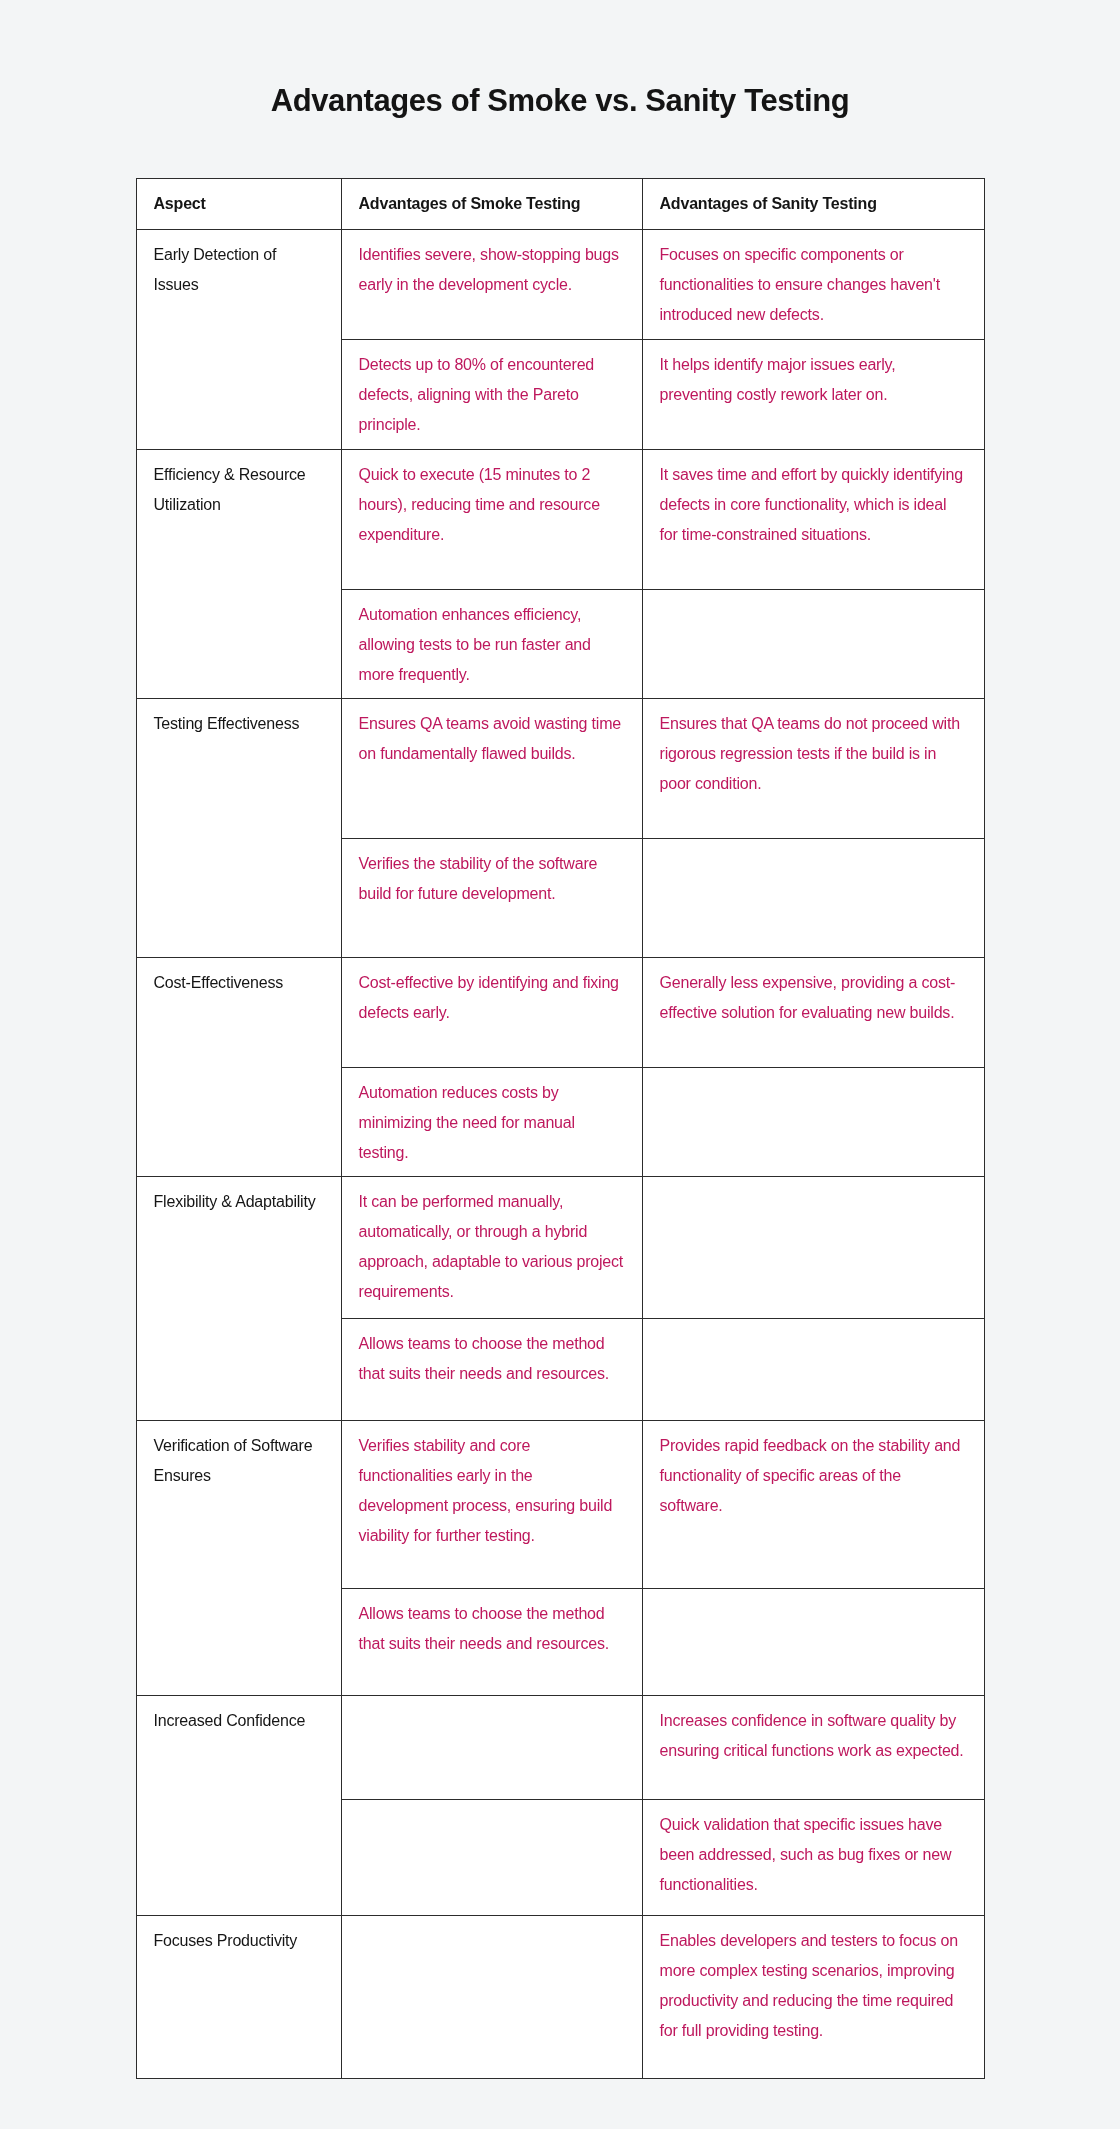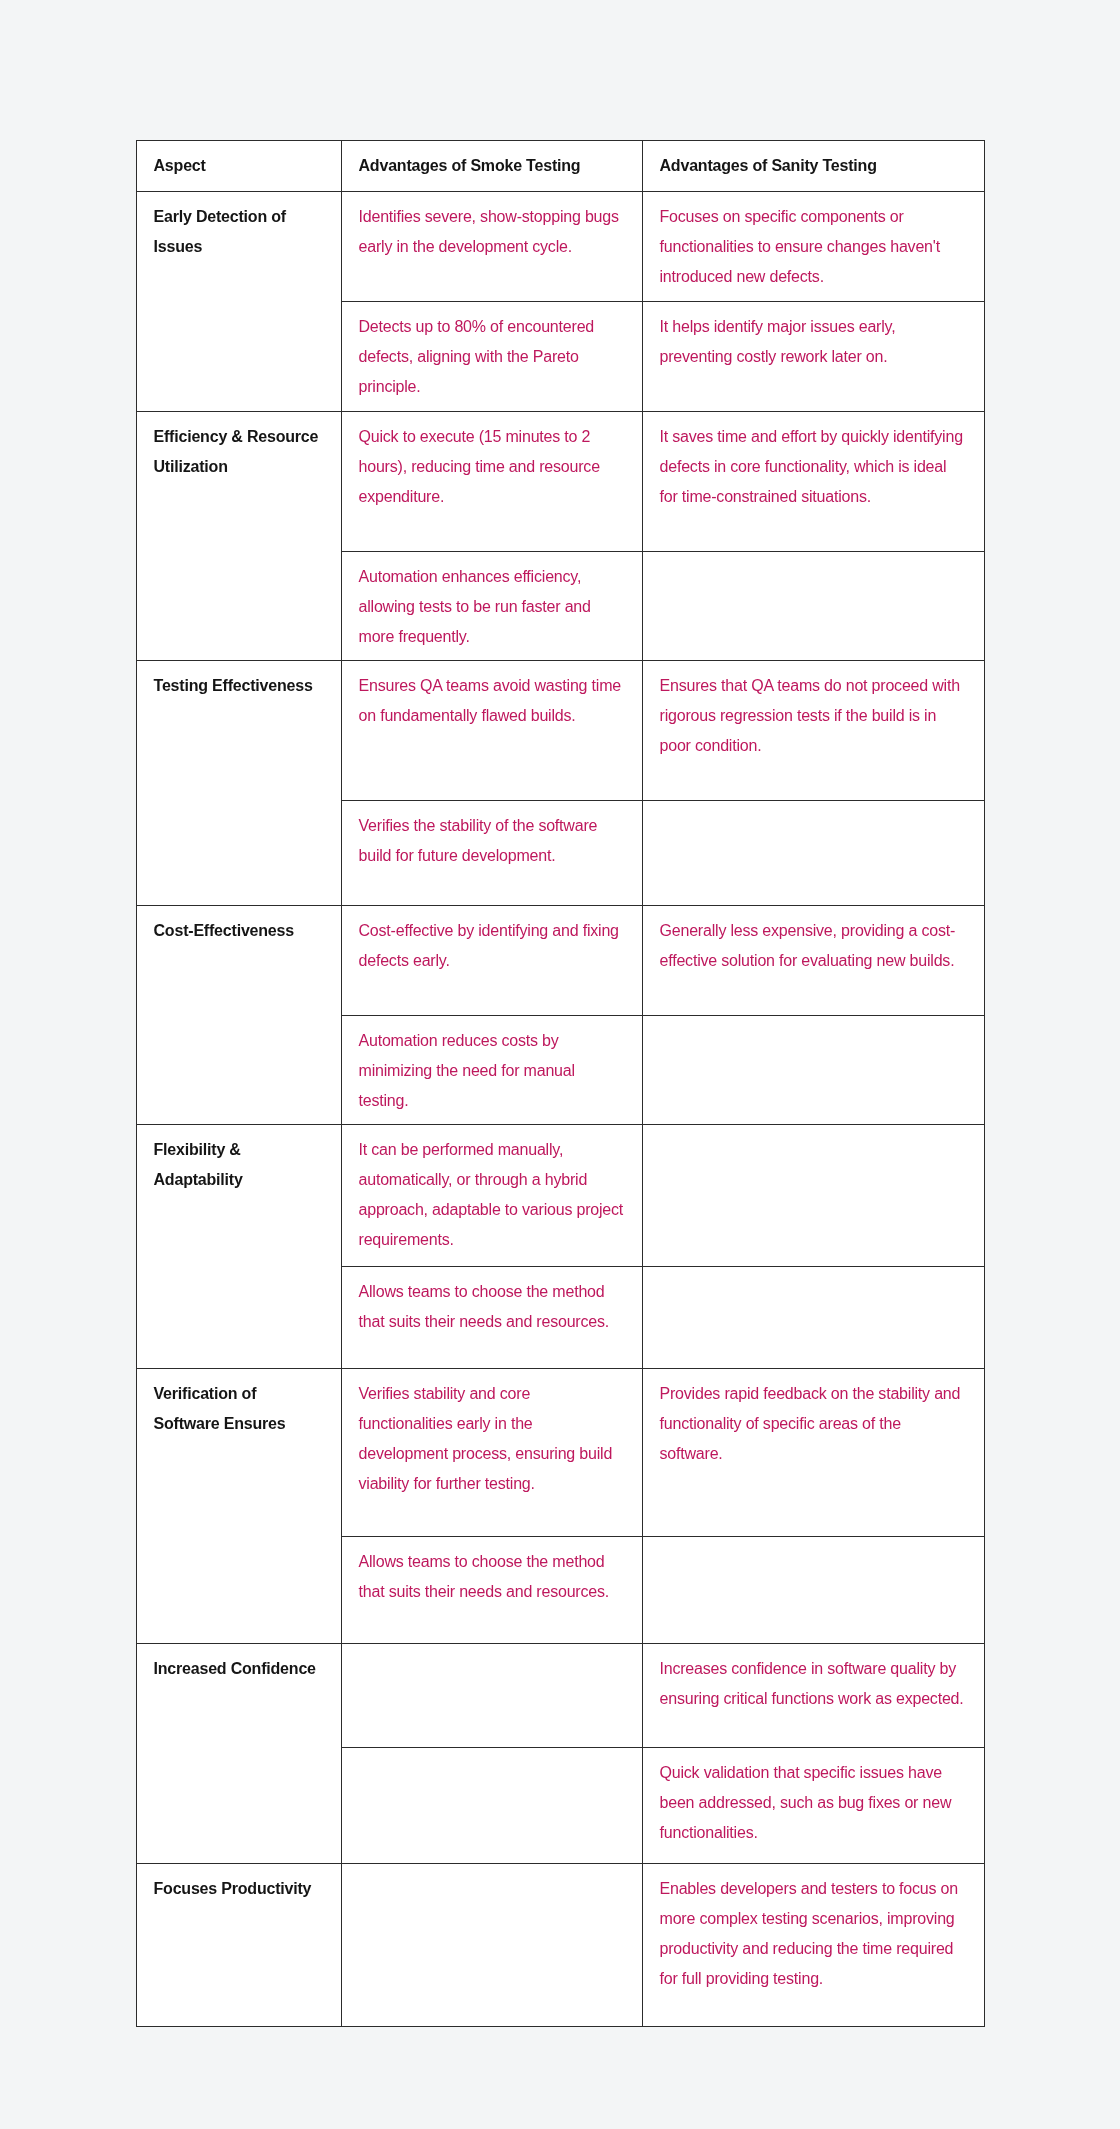--- a/index.html
+++ b/index.html
@@ -44,29 +44,30 @@
     word-wrap: break-word;
   }
   th {
     font-weight: 700;
     color: #151515;
     line-height: 28px;
     padding-top: 11px;
     padding-bottom: 11px;
   }
   td.aspect {
-    font-weight: 700;
+    font-weight: 400;
     color: #151515;
   }
 </style>
 </head>
 <body>
 
 <div class="page">
 
+  <h1 class="doc-title">Advantages of Smoke vs. Sanity Testing</h1>
 
   <table class="cmp">
     <colgroup>
       <col class="c-aspect">
       <col class="c-smoke">
       <col class="c-sanity">
     </colgroup>
 
     <tbody>
         <tr style="height:50px">
@@ -93,21 +94,21 @@
     <tr style="height:105px">
       <td>Automation enhances efficiency, allowing tests to be run faster and more frequently.</td>
       <td></td>
     </tr>
 
     <tr style="height:140px">
       <td class="aspect" rowspan="2">Testing Effectiveness</td>
       <td>Ensures QA teams avoid wasting time on fundamentally flawed builds.</td>
       <td>Ensures that QA teams do not proceed with rigorous regression tests if the build is in poor condition.</td>
     </tr>
-    <tr style="height:105px">
+    <tr style="height:119px">
       <td>Verifies the stability of the software build for future development.</td>
       <td></td>
     </tr>
 
     <tr style="height:110px">
       <td class="aspect" rowspan="2">Cost-Effectiveness</td>
       <td>Cost-effective by identifying and fixing defects early.</td>
       <td>Generally less expensive, providing a cost-effective solution for evaluating new builds.</td>
     </tr>
     <tr style="height:103px">

